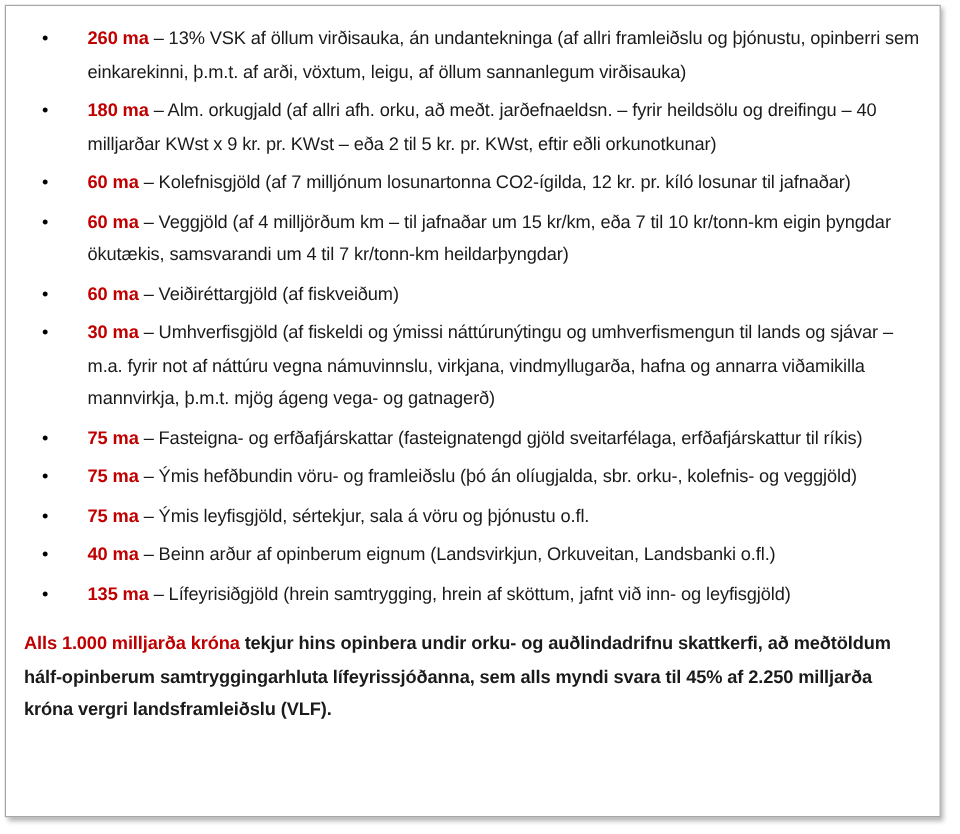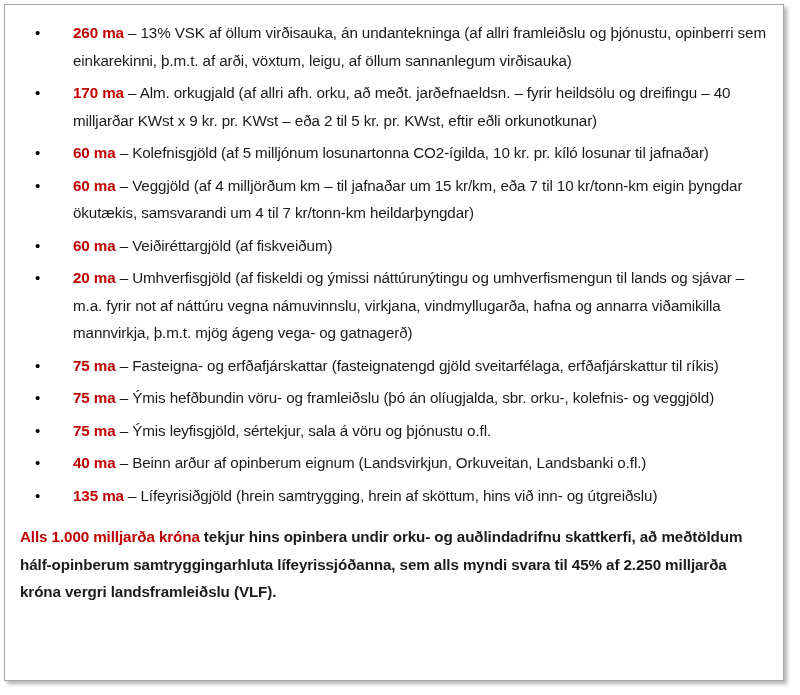--- a/index.html
+++ b/index.html
@@ -82,45 +82,45 @@
   <ul class="list">
 
     <li class="bullet-item">
       <span class="bullet-dot">•</span>
       <span class="amount">260 ma</span>
       <span>– 13% VSK af öllum virðisauka, án undantekninga (af allri framleiðslu og þjónustu, opinberri sem einkarekinni, þ.m.t. af arði, vöxtum, leigu, af öllum sannanlegum virðisauka)</span>
     </li>
 
     <li class="bullet-item">
       <span class="bullet-dot">•</span>
-      <span class="amount">170 ma</span>
+      <span class="amount">180 ma</span>
       <span>– Alm. orkugjald (af allri afh. orku, að meðt. jarðefnaeldsn. – fyrir heildsölu og dreifingu – 40 milljarðar KWst x 9 kr. pr. KWst – eða 2 til 5 kr. pr. KWst, eftir eðli orkunotkunar)</span>
     </li>
 
     <li class="bullet-item">
       <span class="bullet-dot">•</span>
       <span class="amount">60 ma</span>
-      <span>– Kolefnisgjöld (af 5 milljónum losunartonna CO2-ígilda, 10 kr. pr. kíló losunar til jafnaðar)</span>
+      <span>– Kolefnisgjöld (af 7 milljónum losunartonna CO2-ígilda, 12 kr. pr. kíló losunar til jafnaðar)</span>
     </li>
 
     <li class="bullet-item">
       <span class="bullet-dot">•</span>
       <span class="amount">60 ma</span>
       <span>– Veggjöld (af 4 milljörðum km – til jafnaðar um 15 kr/km, eða 7 til 10 kr/tonn-km eigin þyngdar ökutækis, samsvarandi um 4 til 7 kr/tonn-km heildarþyngdar)</span>
     </li>
 
     <li class="bullet-item">
       <span class="bullet-dot">•</span>
       <span class="amount">60 ma</span>
       <span>– Veiðiréttargjöld (af fiskveiðum)</span>
     </li>
 
     <li class="bullet-item">
       <span class="bullet-dot">•</span>
-      <span class="amount">20 ma</span>
+      <span class="amount">30 ma</span>
       <span>– Umhverfisgjöld (af fiskeldi og ýmissi náttúrunýtingu og umhverfismengun til lands og sjávar – m.a. fyrir not af náttúru vegna námuvinnslu, virkjana, vindmyllugarða, hafna og annarra viðamikilla mannvirkja, þ.m.t. mjög ágeng vega- og gatnagerð)</span>
     </li>
 
     <li class="bullet-item">
       <span class="bullet-dot">•</span>
       <span class="amount">75 ma</span>
       <span>– Fasteigna- og erfðafjárskattar (fasteignatengd gjöld sveitarfélaga, erfðafjárskattur til ríkis)</span>
     </li>
 
     <li class="bullet-item">
@@ -137,21 +137,21 @@
 
     <li class="bullet-item">
       <span class="bullet-dot">•</span>
       <span class="amount">40 ma</span>
       <span>– Beinn arður af opinberum eignum (Landsvirkjun, Orkuveitan, Landsbanki o.fl.)</span>
     </li>
 
     <li class="bullet-item">
       <span class="bullet-dot">•</span>
       <span class="amount">135 ma</span>
-      <span>– Lífeyrisiðgjöld (hrein samtrygging, hrein af sköttum, hins við inn- og útgreiðslu)</span>
+      <span>– Lífeyrisiðgjöld (hrein samtrygging, hrein af sköttum, jafnt við inn- og leyfisgjöld)</span>
     </li>
 
   </ul>
 
   <p class="summary">
     <span class="lead">Alls 1.000 milljarða króna</span><span> tekjur hins opinbera undir orku- og auðlindadrifnu skattkerfi, að meðtöldum hálf-opinberum samtryggingarhluta lífeyrissjóðanna, sem alls myndi svara til 45% af 2.250 milljarða króna vergri landsframleiðslu (VLF).</span>
   </p>
 
 </div>
 

